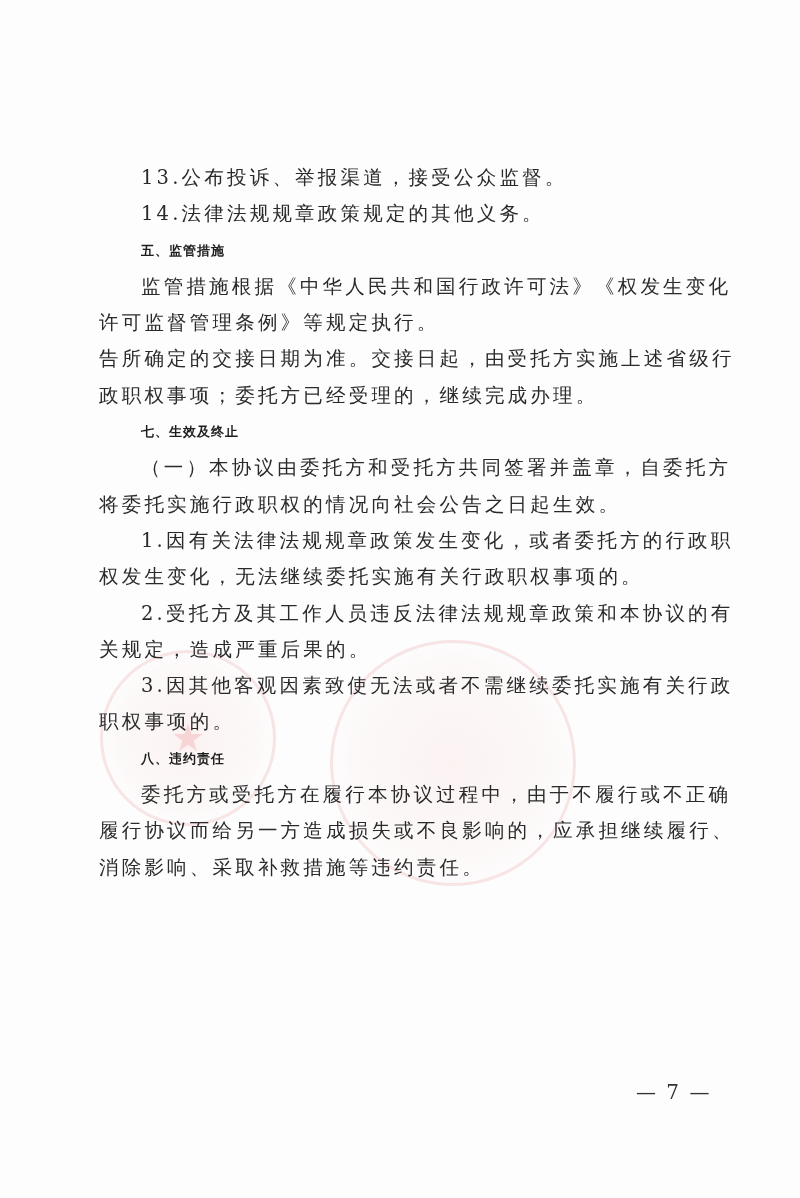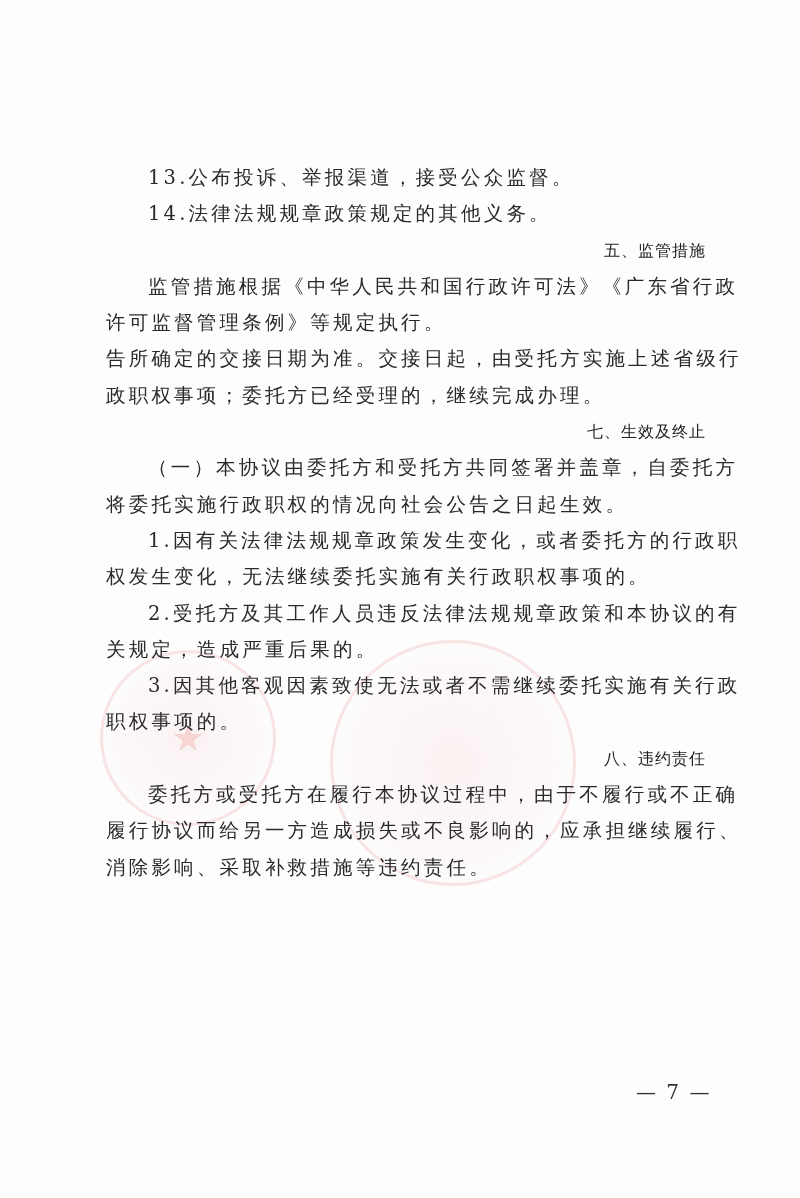--- a/index.html
+++ b/index.html
@@ -33,40 +33,39 @@
     .seal-star {
       position: absolute;
       left: 50%; top: 50%;
       transform: translate(-50%, -50%);
       color: rgba(230, 110, 110, 0.22);
       font-size: 38px;
       font-family: "DejaVu Sans", sans-serif;
     }
     .content {
       position: absolute;
-      left: 106px;
+      left: 99px;
       top: 160px;
       width: 600px;
     }
     .line {
       height: 36.3px;
       line-height: 36.3px;
       font-size: 19.5px;
       letter-spacing: 3.2px;
       white-space: nowrap;
     }
     .indent { padding-left: 42px; }
     .flush { padding-left: 0; }
     .heading {
       font-family: "DejaVu Sans", "Liberation Sans", sans-serif;
-      font-weight: normal;
+      font-weight: bold;
       letter-spacing: 1px;
-      font-size: 16px;
+      font-size: 13px;
       color: #1e1e1e;
-      text-align: right;
     }
     .page-number {
       position: absolute;
       left: 636px;
       top: 1080px;
       font-size: 20px;
       font-family: "DejaVu Serif", serif;
       color: #333;
       letter-spacing: 2px;
     }
@@ -78,21 +77,21 @@
 
   <div class="seal seal-left">
     <span class="seal-star">★</span>
   </div>
   <div class="seal seal-right"></div>
 
   <div class="content">
     <div class="line indent">13.公布投诉、举报渠道，接受公众监督。</div>
     <div class="line indent">14.法律法规规章政策规定的其他义务。</div>
     <div class="line indent heading">五、监管措施</div>
-    <div class="line indent">监管措施根据《中华人民共和国行政许可法》《广东省行政</div>
+    <div class="line indent">监管措施根据《中华人民共和国行政许可法》《权发生变化</div>
     <div class="line flush">许可监督管理条例》等规定执行。</div>
     <div class="line flush">告所确定的交接日期为准。交接日起，由受托方实施上述省级行</div>
     <div class="line flush">政职权事项；委托方已经受理的，继续完成办理。</div>
     <div class="line indent heading">七、生效及终止</div>
     <div class="line indent">（一）本协议由委托方和受托方共同签署并盖章，自委托方</div>
     <div class="line flush">将委托实施行政职权的情况向社会公告之日起生效。</div>
     <div class="line indent">1.因有关法律法规规章政策发生变化，或者委托方的行政职</div>
     <div class="line flush">权发生变化，无法继续委托实施有关行政职权事项的。</div>
     <div class="line indent">2.受托方及其工作人员违反法律法规规章政策和本协议的有</div>
     <div class="line flush">关规定，造成严重后果的。</div>

